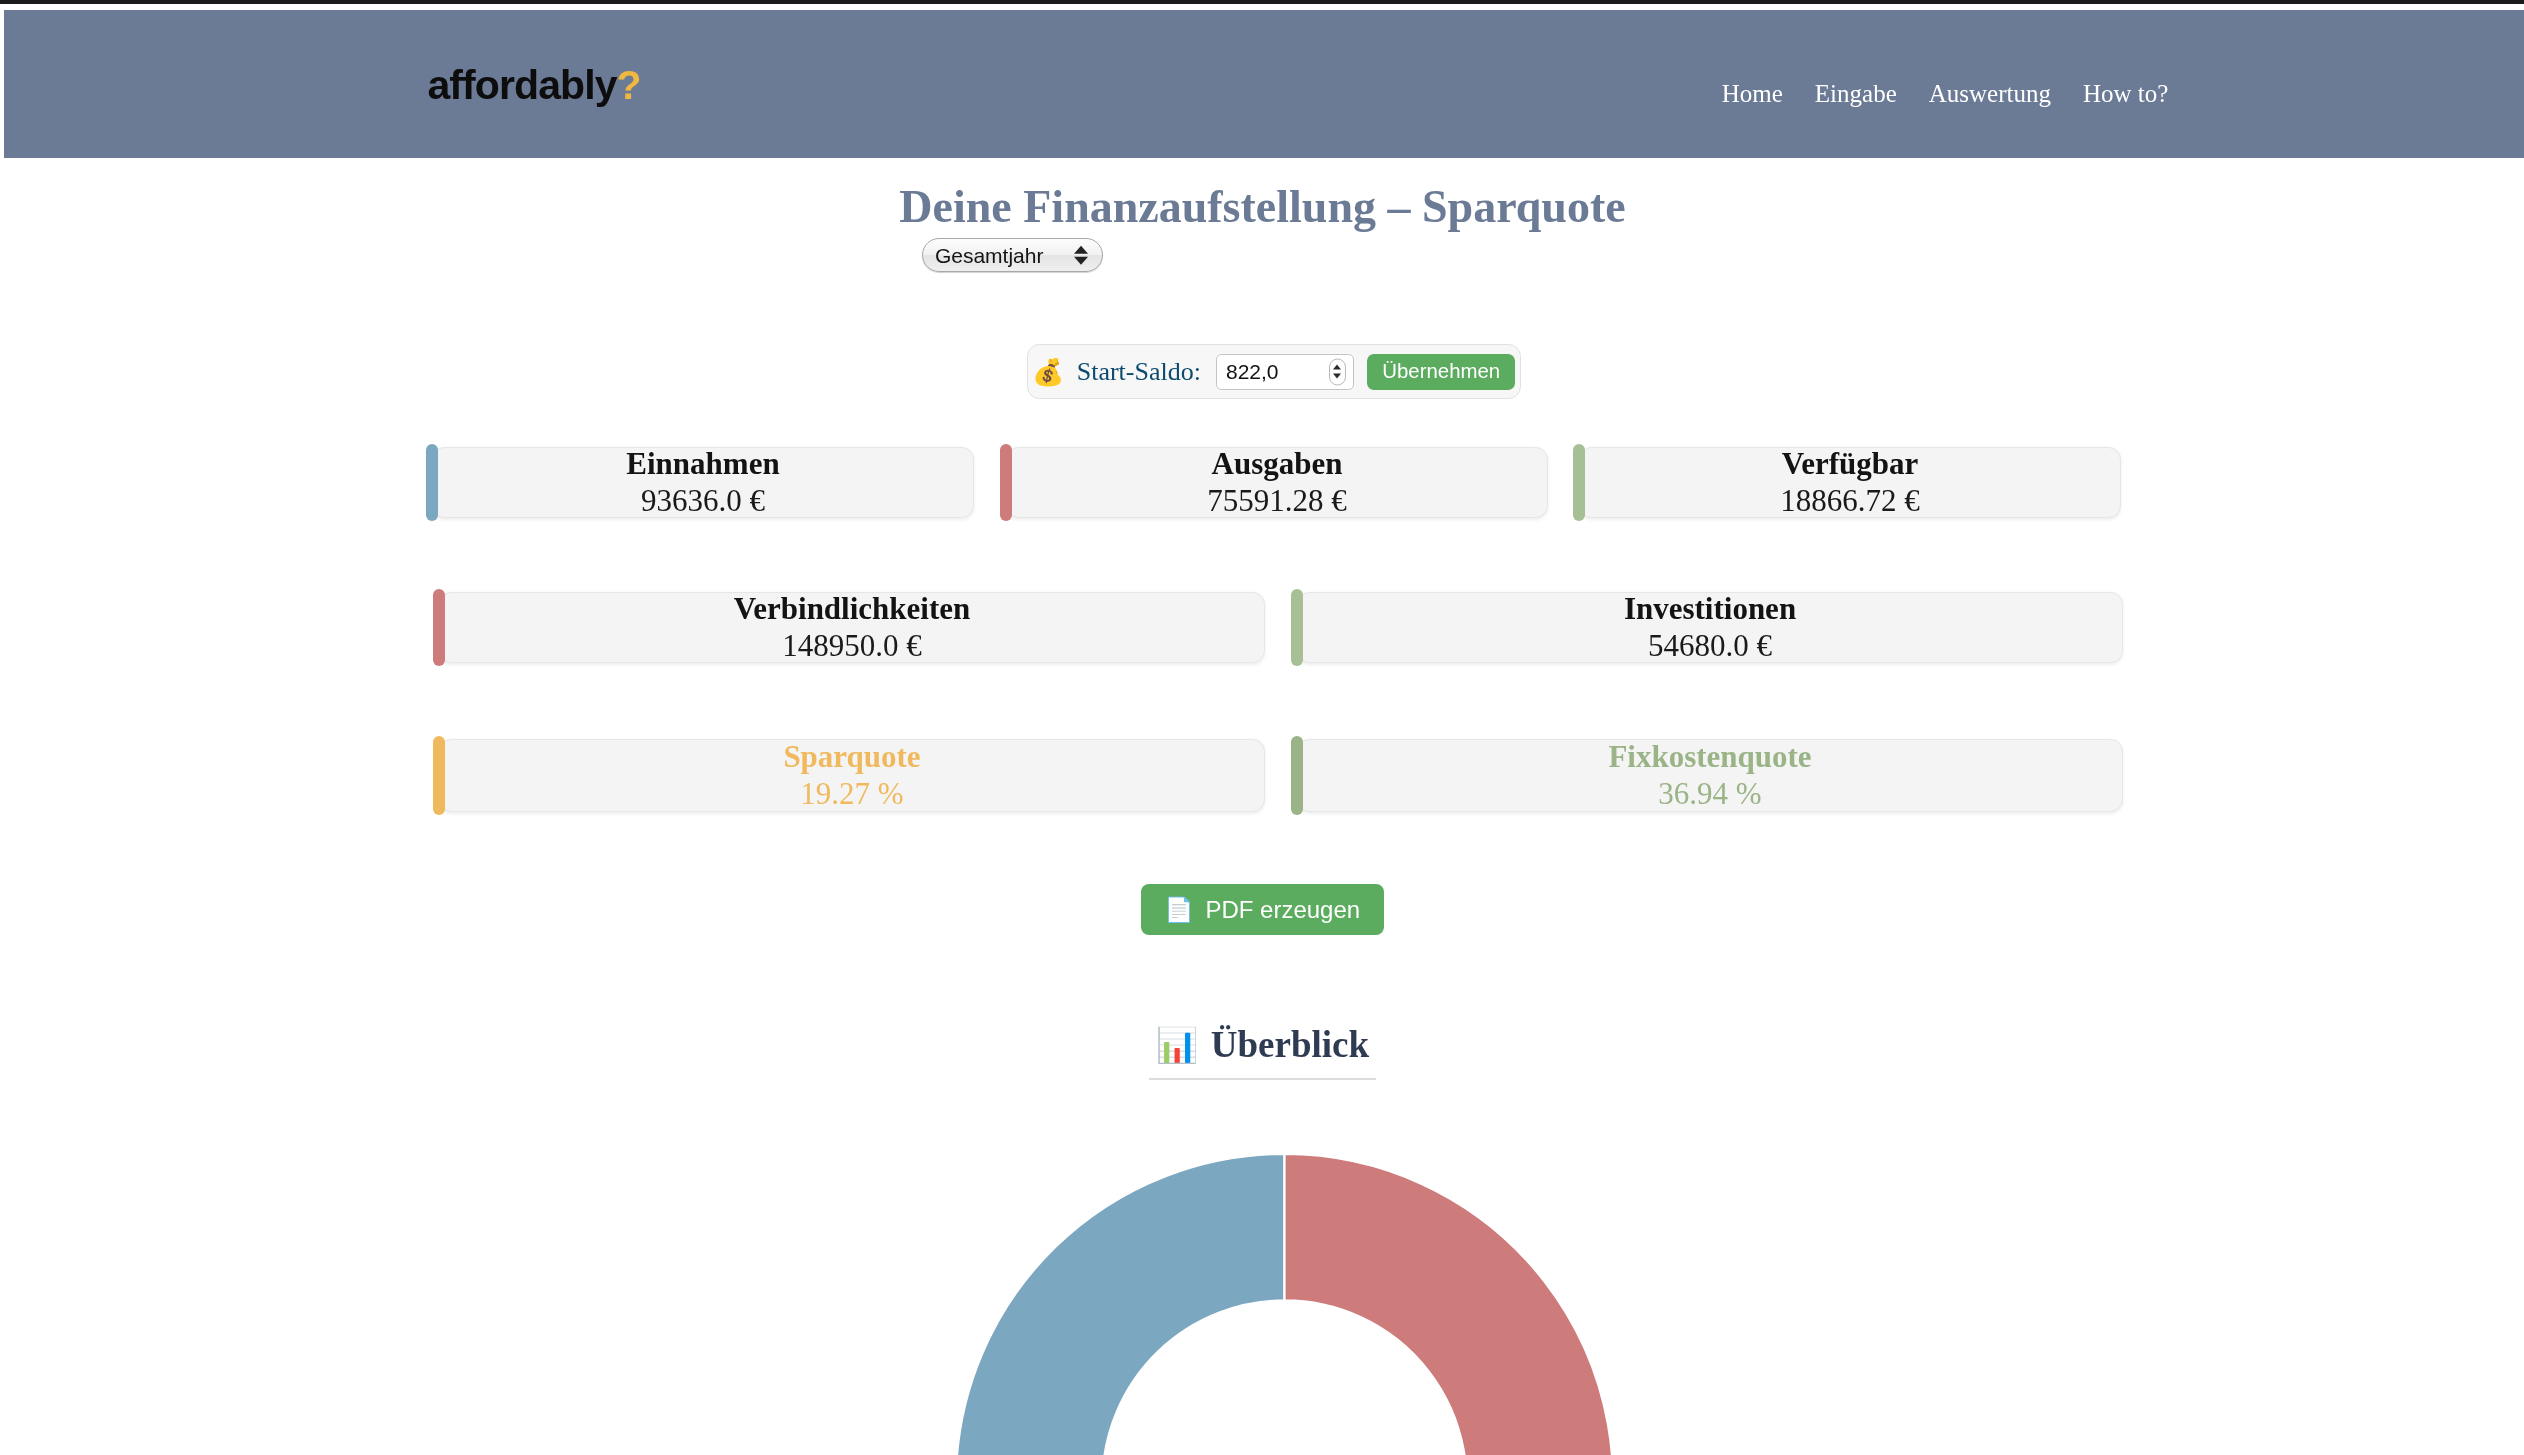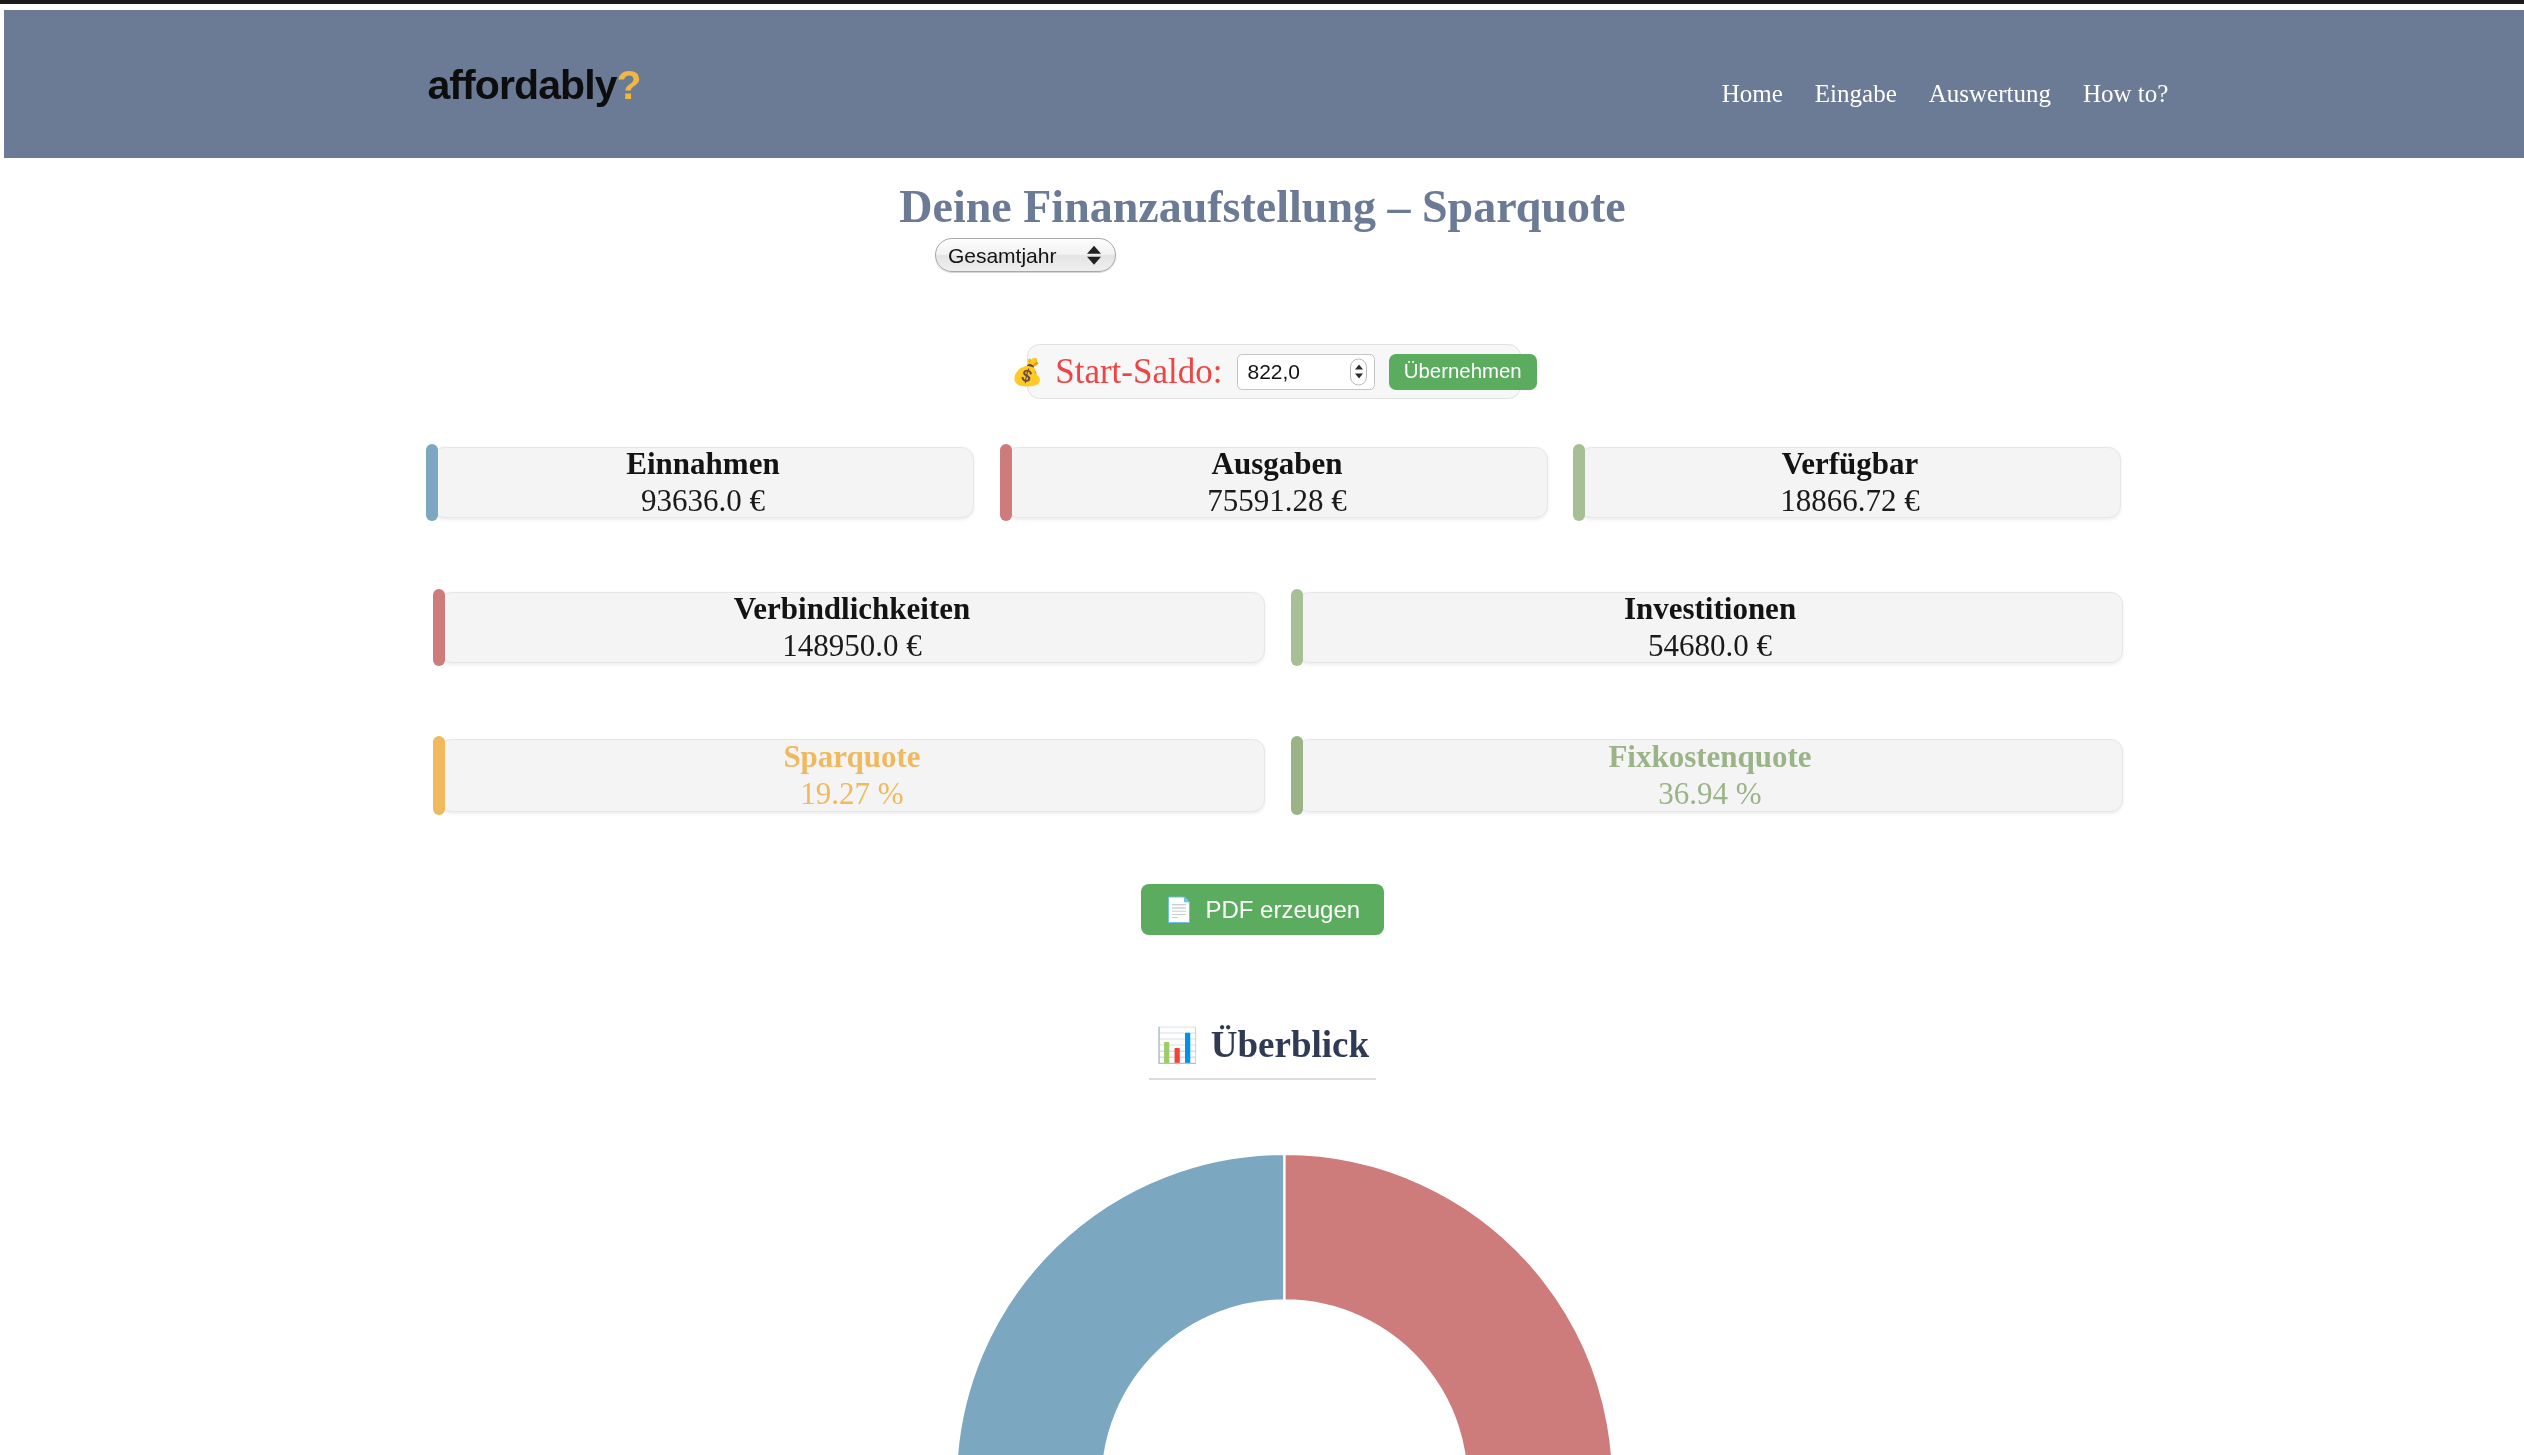--- a/index.html
+++ b/index.html
@@ -42,21 +42,21 @@
   }
   
   .page-title {
     position:absolute; top:180px; left:0; width:2525px;
     text-align:center;
     font-size:46px; font-weight:700; color:#6b7a95;
     letter-spacing:0px;
   }
   
   .period-wrap {
-    position:absolute; top:238px; left:13px; width:2024px; text-align:center;
+    position:absolute; top:238px; left:0; width:2024px; text-align:center;
   }
   .period-select {
     -webkit-appearance:none; appearance:none;
     display:inline-block;
     width:181px; height:34px;
     border:0.9px solid #a8a8a8; border-radius:17px;
     background:linear-gradient(#fdfdfd 0%, #f2f2f2 48%, #e4e4e4 52%, #efefef 100%);
     font-family:"Liberation Sans","DejaVu Sans",sans-serif;
     font-size:21px; color:#141414;
     padding:0 36px 0 12.4px;
@@ -81,21 +81,21 @@
     position:absolute; top:344px; left:1027px;
     width:494px; height:55px;
     background:#f7f7f7;
     border:0.9px solid #e1e1e1;
     border-radius:12.4px;
     display:flex; align-items:center; justify-content:center;
     gap:0;
   }
   .saldo-emoji { font-size:26px; margin-right:11.5px; line-height:1;
     font-family:"DejaVu Sans",sans-serif; }
-  .saldo-label { font-size:35px; color:#ef4444; margin-right:15px; white-space:nowrap; }
+  .saldo-label { font-size:26px; color:#0c4a6e; margin-right:15px; white-space:nowrap; }
   .saldo-input {
     width:138px; height:36px;
     border:0.9px solid #c4c4c4; border-radius:5.3px;
     background:#fff;
     font-family:"Liberation Sans","DejaVu Sans",sans-serif;
     font-size:21px; color:#111; padding:0 28px 0 9px;
   }
   .spin-holder { position:relative; display:inline-block; margin-right:13.3px; }
   .spinner {
     position:absolute; right:8px; top:50%; transform:translateY(-50%);

